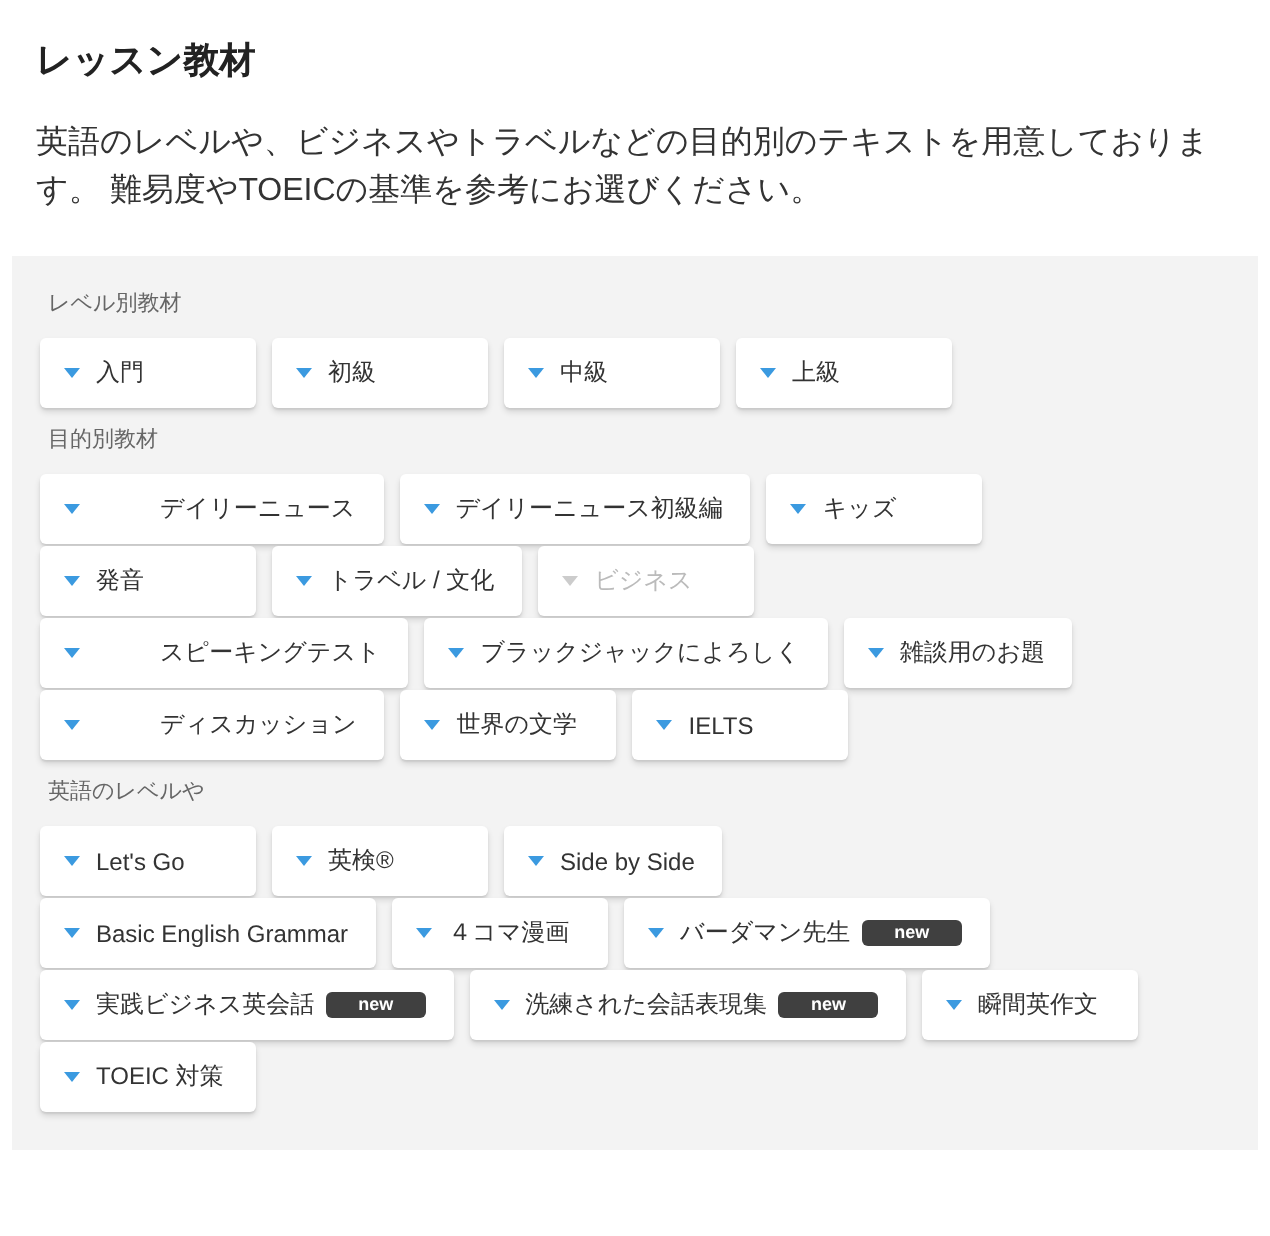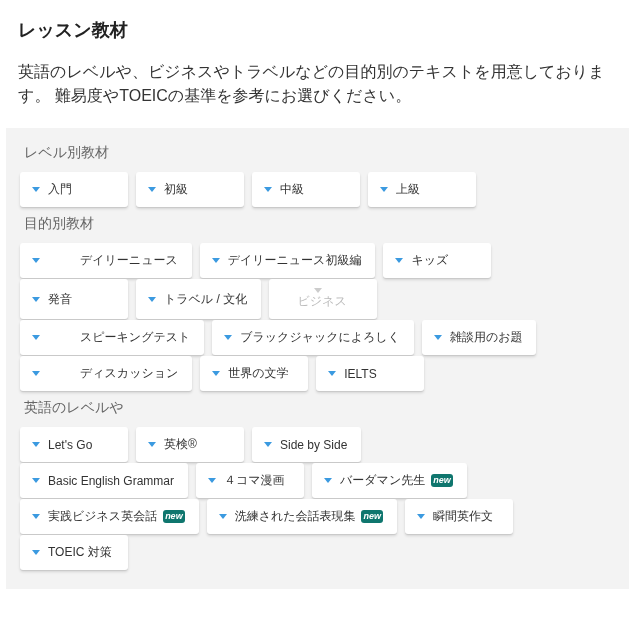--- a/index.html
+++ b/index.html
@@ -20,21 +20,21 @@
       color: #333;
       padding: 8px 18px 20px 18px;
       line-height: 1.5;
     }
     .category-container {
       background: #f3f3f3;
       padding: 12px 14px 18px 14px;
       margin: 0 6px;
     }
     .section-heading {
-      font-size: 14px;
+      font-size: 11px;
       color: #666;
       margin: 8px 0 10px 4px;
     }
     .section-heading:first-child {
       margin-top: 4px;
     }
     .button-row {
       display: flex;
       flex-wrap: wrap;
       gap: 8px;
@@ -50,45 +50,43 @@
       color: #333;
       display: inline-flex;
       align-items: center;
       cursor: pointer;
       white-space: nowrap;
       font-family: inherit;
     }
     .material-btn.disabled {
       color: #bbb;
       cursor: default;
-      flex-direction: column;
     }
     .caret {
       display: inline-block;
       width: 0;
       height: 0;
       border-left: 4px solid transparent;
       border-right: 4px solid transparent;
       border-top: 5px solid #3b9ae0;
       margin-right: 8px;
     }
     .material-btn.disabled .caret {
       border-top-color: #ccc;
     }
     .new-badge {
       display: inline-block;
-      background: #0f766e;
+      background: #404040;
       color: #fff;
       font-size: 9px;
       font-weight: bold;
       border-radius: 3px;
-      padding: 1px 2px;
+      padding: 1px 16px;
       margin-left: 6px;
       line-height: 1.3;
-      font-style: italic;
     }
     .btn-label {
       display: inline;
     }
     .fixed-w { min-width: 108px; }
     .w-wide { min-width: 148px; gap: 32px; }
   </style>
 </head>
 <body>
 

